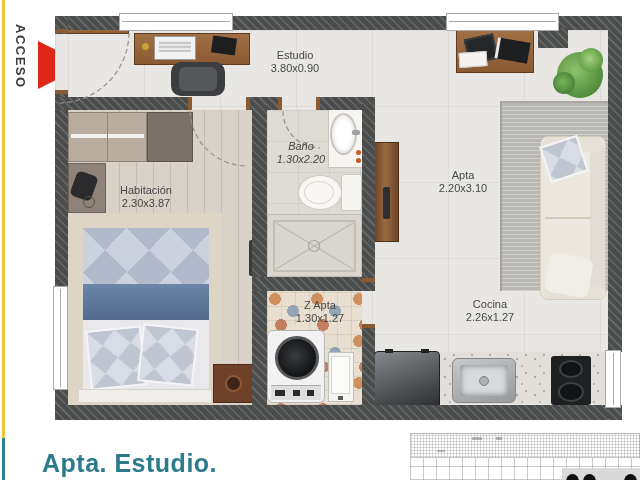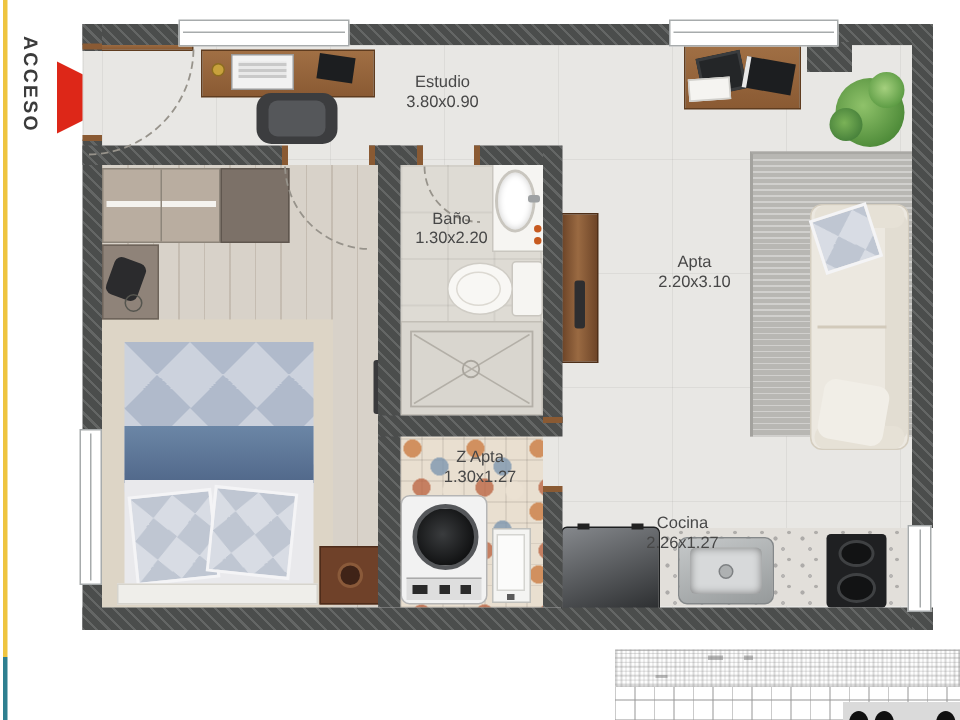--- a/index.html
+++ b/index.html
@@ -204,41 +204,46 @@
     <rect x="274" y="221" width="81" height="50" fill="none" stroke="#b3afa7" stroke-width="1.2"></rect>
     <line x1="276" y1="223" x2="353" y2="269" stroke="#b3afa7" stroke-width="1"></line>
     <line x1="353" y1="223" x2="276" y2="269" stroke="#b3afa7" stroke-width="1"></line>
     <circle cx="314" cy="246" r="5.5" fill="none" stroke="#a9a59d" stroke-width="1.2"></circle>
   </svg>
 
   <div class="room-label" style="left:295px;top:49px;">
     <div>Estudio</div>
     <div>3.80x0.90</div>
   </div>
-  <div class="room-label" style="left:301px;top:140px;">
+  <div class="room-label" style="left:146px;top:184px;">
+    <div>Habitación</div>
+    <div>2.30x3.87</div>
+  </div>
+  <div class="room-label" style="left:301px;top:140px;font-style:italic;">
     <div>Baño</div>
     <div>1.30x2.20</div>
   </div>
   <div class="room-label" style="left:463px;top:169px;">
     <div>Apta</div>
     <div>2.20x3.10</div>
   </div>
   <div class="room-label" style="left:320px;top:299px;">
     <div>Z Apta</div>
     <div>1.30x1.27</div>
   </div>
-  <div class="room-label" style="left:455px;top:298px;margin-top:45px;">
+  <div class="room-label" style="left:490px;top:298px;">
     <div>Cocina</div>
     <div>2.26x1.27</div>
   </div>
 
   <div class="abs grid-fine" style="left:410px;top:433px;width:230px;height:25px;"></div>
   <div class="abs grid-coarse" style="left:410px;top:458px;width:230px;height:22px;"></div>
   <div class="abs" style="left:472px;top:437px;width:10px;height:3px;background:rgba(120,120,120,.5);"></div>
   <div class="abs" style="left:496px;top:437px;width:6px;height:3px;background:rgba(120,120,120,.5);"></div>
   <div class="abs" style="left:437px;top:450px;width:8px;height:2px;background:rgba(120,120,120,.45);"></div>
   <div class="abs" style="left:562px;top:468px;width:78px;height:12px;background:#dadada;"></div>
   <div class="blob" style="left:566px;top:474px;"></div>
   <div class="blob" style="left:583px;top:474px;"></div>
   <div class="blob" style="left:624px;top:474px;"></div>
 
+  <div class="abs" style="left:42px;top:449px;font-size:25px;font-weight:bold;letter-spacing:.5px;color:#2b7b8d;">Apta. Estudio.</div>
 
 </div>
 
 </body></html>

